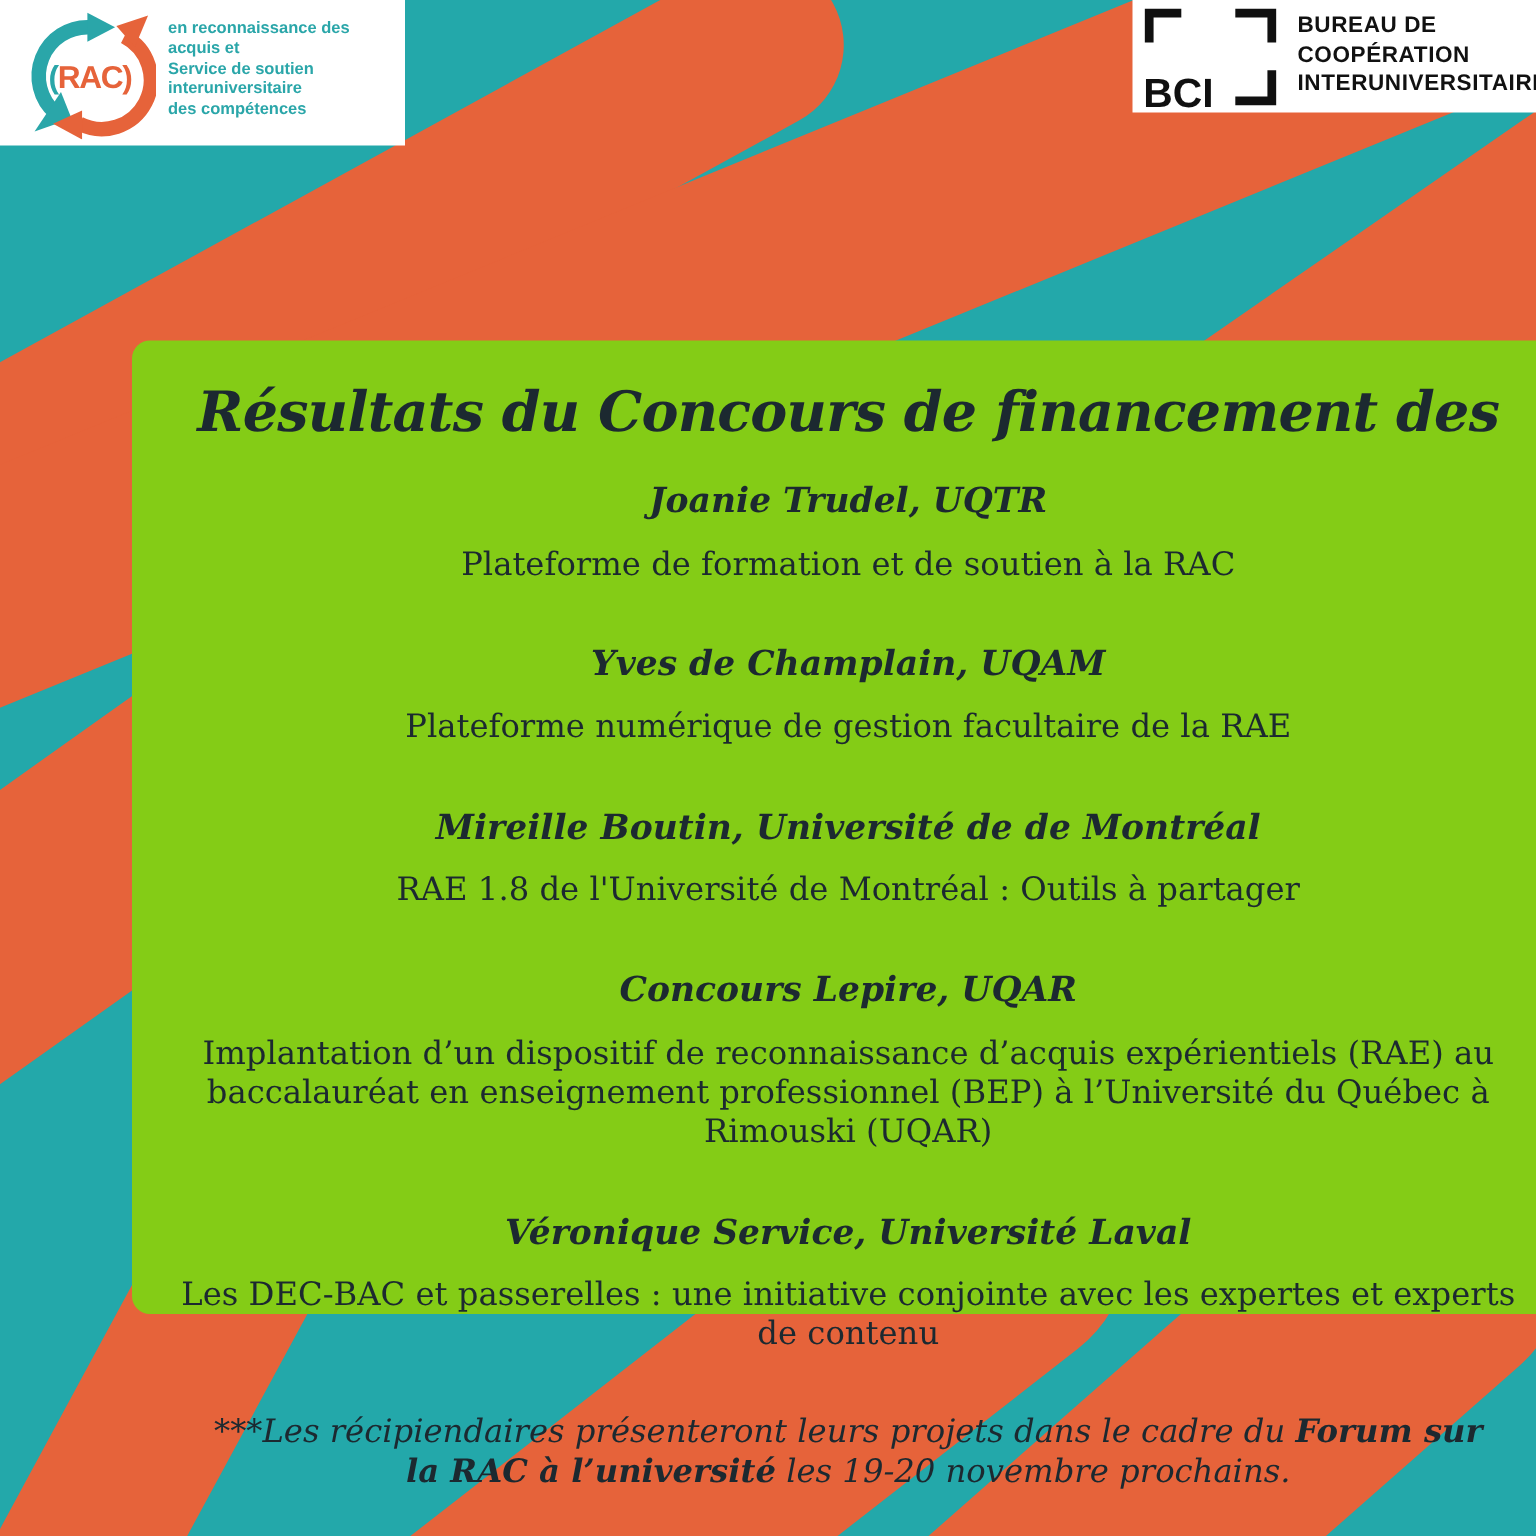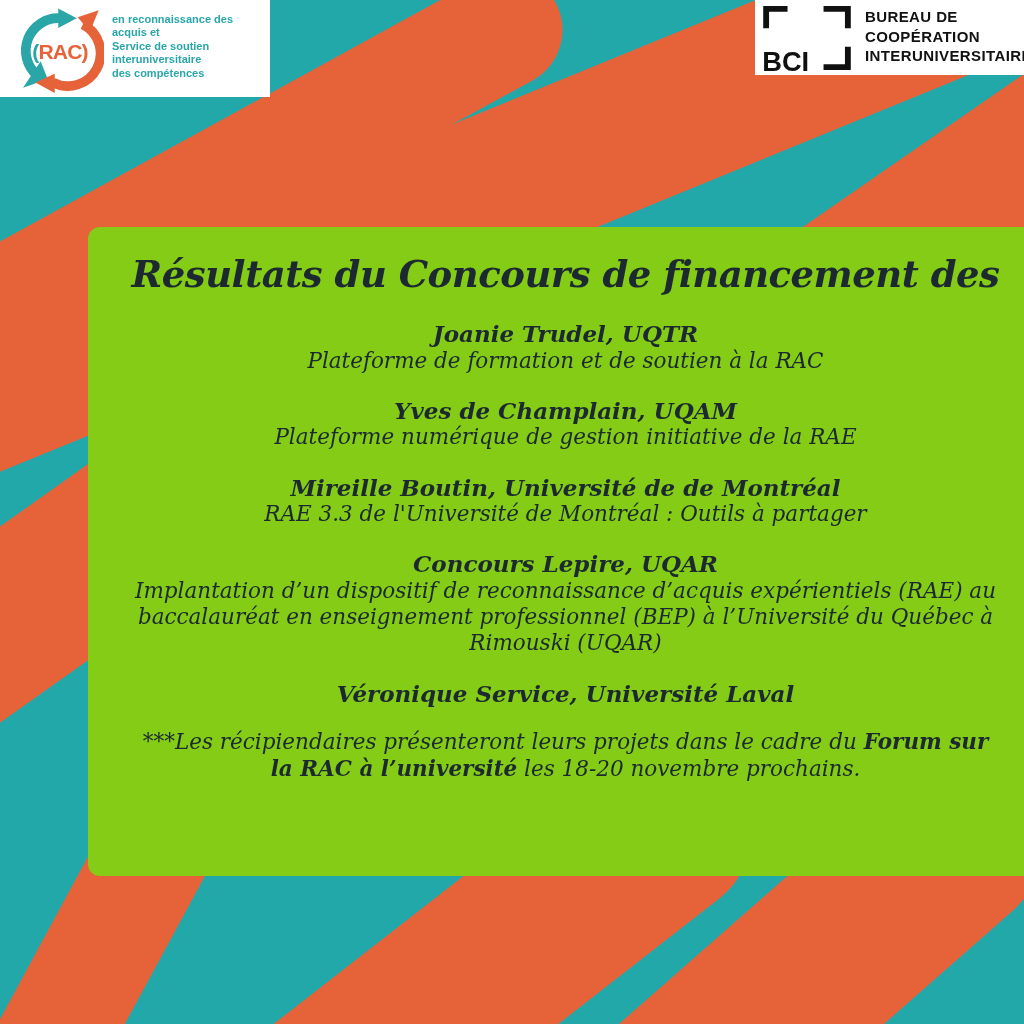--- a/index.html
+++ b/index.html
@@ -38,21 +38,21 @@
     display:flex;flex-direction:column;align-items:center;
     padding-top:26px;box-sizing:border-box;color:#1C2930;
   }
   .card .title{
     font-weight:bold;font-style:italic;font-size:37px;line-height:1.16;
     text-align:center;letter-spacing:-0.5px;white-space:nowrap;
   }
   .awards{margin-top:24px;display:flex;flex-direction:column;gap:23px;width:100%;}
   .award{text-align:center;}
   .award .who{font-weight:bold;font-style:italic;font-size:23px;line-height:1.2;}
-  .award .what{font-style:italic;font-size:21.5px;line-height:1.22;margin:0 28px;}
+  .award .what{font-size:21.5px;line-height:1.22;margin:16px 28px;}
   .footnote{
     margin-top:22px;max-width:848px;text-align:center;
     font-style:italic;font-size:21.5px;line-height:1.25;
   }
   .footnote .hl{font-weight:bold;}
 </style>
 </head>
 <body>
 
 <div id="stage">
@@ -112,33 +112,34 @@
       <div>Résultats du Concours de financement des</div>
     </div>
 
     <div class="awards">
       <div class="award">
         <div class="who">Joanie Trudel, UQTR</div>
         <div class="what">Plateforme de formation et de soutien à la RAC</div>
       </div>
       <div class="award">
         <div class="who">Yves de Champlain, UQAM</div>
-        <div class="what">Plateforme numérique de gestion initiative de la RAE</div>
+        <div class="what">Plateforme numérique de gestion facultaire de la RAE</div>
       </div>
       <div class="award">
         <div class="who">Mireille Boutin, Université de de Montréal</div>
-        <div class="what">RAE 3.3 de l'Université de Montréal : Outils à partager</div>
+        <div class="what">RAE 1.8 de l'Université de Montréal : Outils à partager</div>
       </div>
       <div class="award">
         <div class="who">Concours Lepire, UQAR</div>
         <div class="what">Implantation d’un dispositif de reconnaissance d’acquis expérientiels (RAE) au baccalauréat en enseignement professionnel (BEP) à l’Université du Québec à Rimouski (UQAR)</div>
       </div>
       <div class="award">
         <div class="who">Véronique Service, Université Laval</div>
+        <div class="what">Les DEC-BAC et passerelles : une initiative conjointe avec les expertes et experts de contenu</div>
       </div>
     </div>
 
     <div class="footnote">
-      <span>***Les récipiendaires présenteront leurs projets dans le cadre du </span><span class="hl">Forum sur la RAC à l’université</span><span> les 18-20 novembre prochains.</span>
+      <span>***Les récipiendaires présenteront leurs projets dans le cadre du </span><span class="hl">Forum sur la RAC à l’université</span><span> les 19-20 novembre prochains.</span>
     </div>
   </div>
 
 </div>
 
 </body></html>

